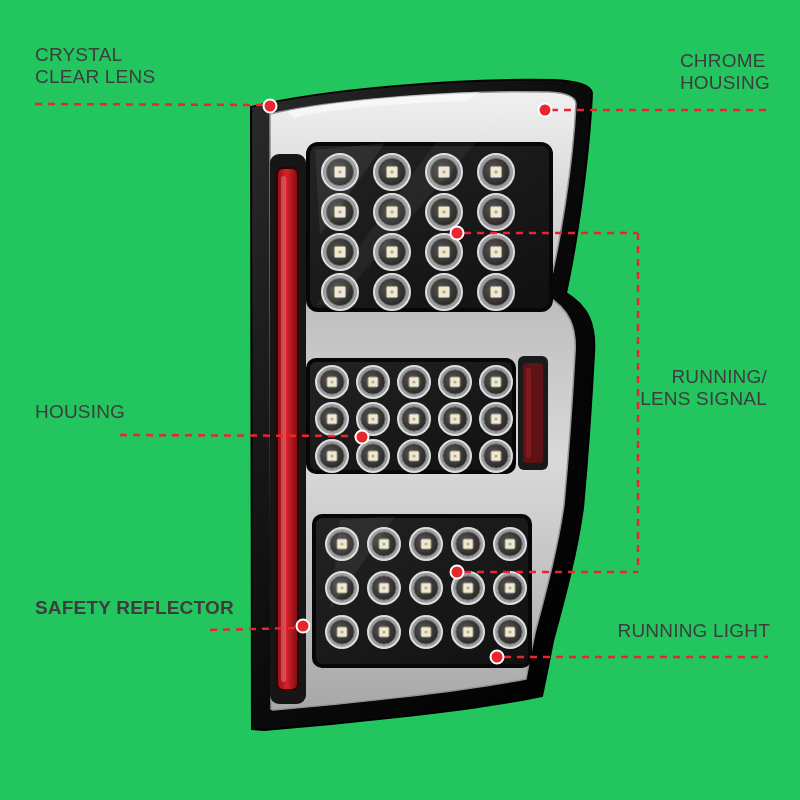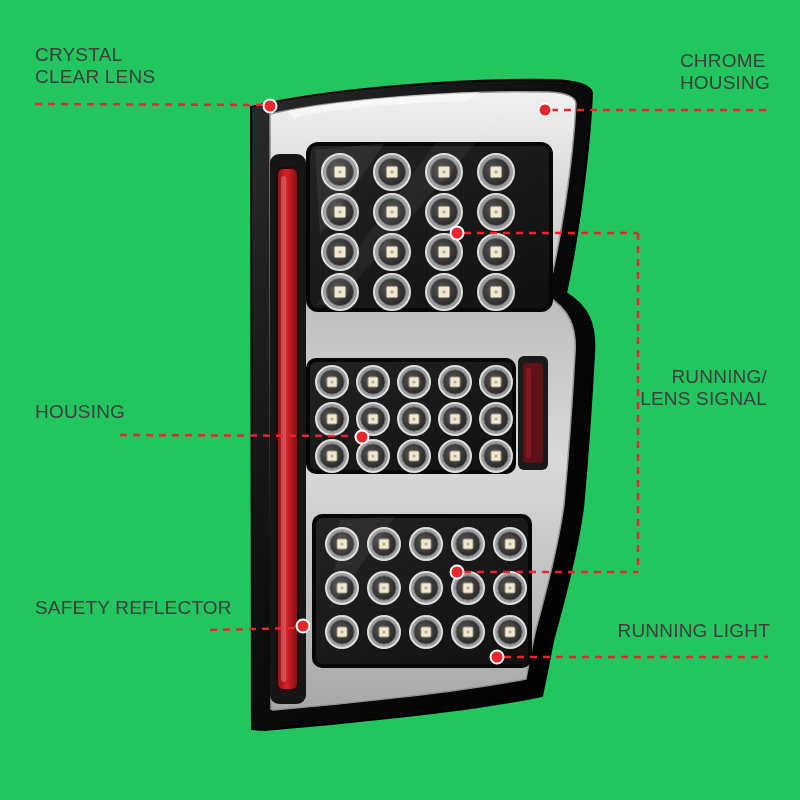--- a/index.html
+++ b/index.html
@@ -5,21 +5,21 @@
   html,body{margin:0;padding:0;background:#fff;}
   .stage{position:relative;width:800px;height:800px;background:#22c55e;overflow:hidden;
          font-family:"Liberation Sans",sans-serif;}
   .stage svg{position:absolute;left:0;top:0;pointer-events:none;}
   .lbl{position:absolute;font-size:19px;line-height:1.18;font-weight:500;
        color:#3d3d3d;white-space:pre-line;letter-spacing:.2px;}
   #lbl-0{left:35px;top:44px;}
   #lbl-1{right:30px;top:50px;text-align:left;}
   #lbl-2{left:35px;top:401px;}
   #lbl-3{right:33px;top:366px;text-align:right;}
-  #lbl-4{left:35px;top:597px;}
+  #lbl-4{left:35px;top:597px;font-weight:bold;}
   #lbl-5{right:30px;top:620px;text-align:right;}
 </style>
 </head>
 <body>
 
 <div class="stage">
 
   <svg id="light-svg" width="800" height="800" viewBox="0 0 800 800">
     <defs>
       <linearGradient id="chromeGrad" x1="0" y1="0" x2="0" y2="1">

